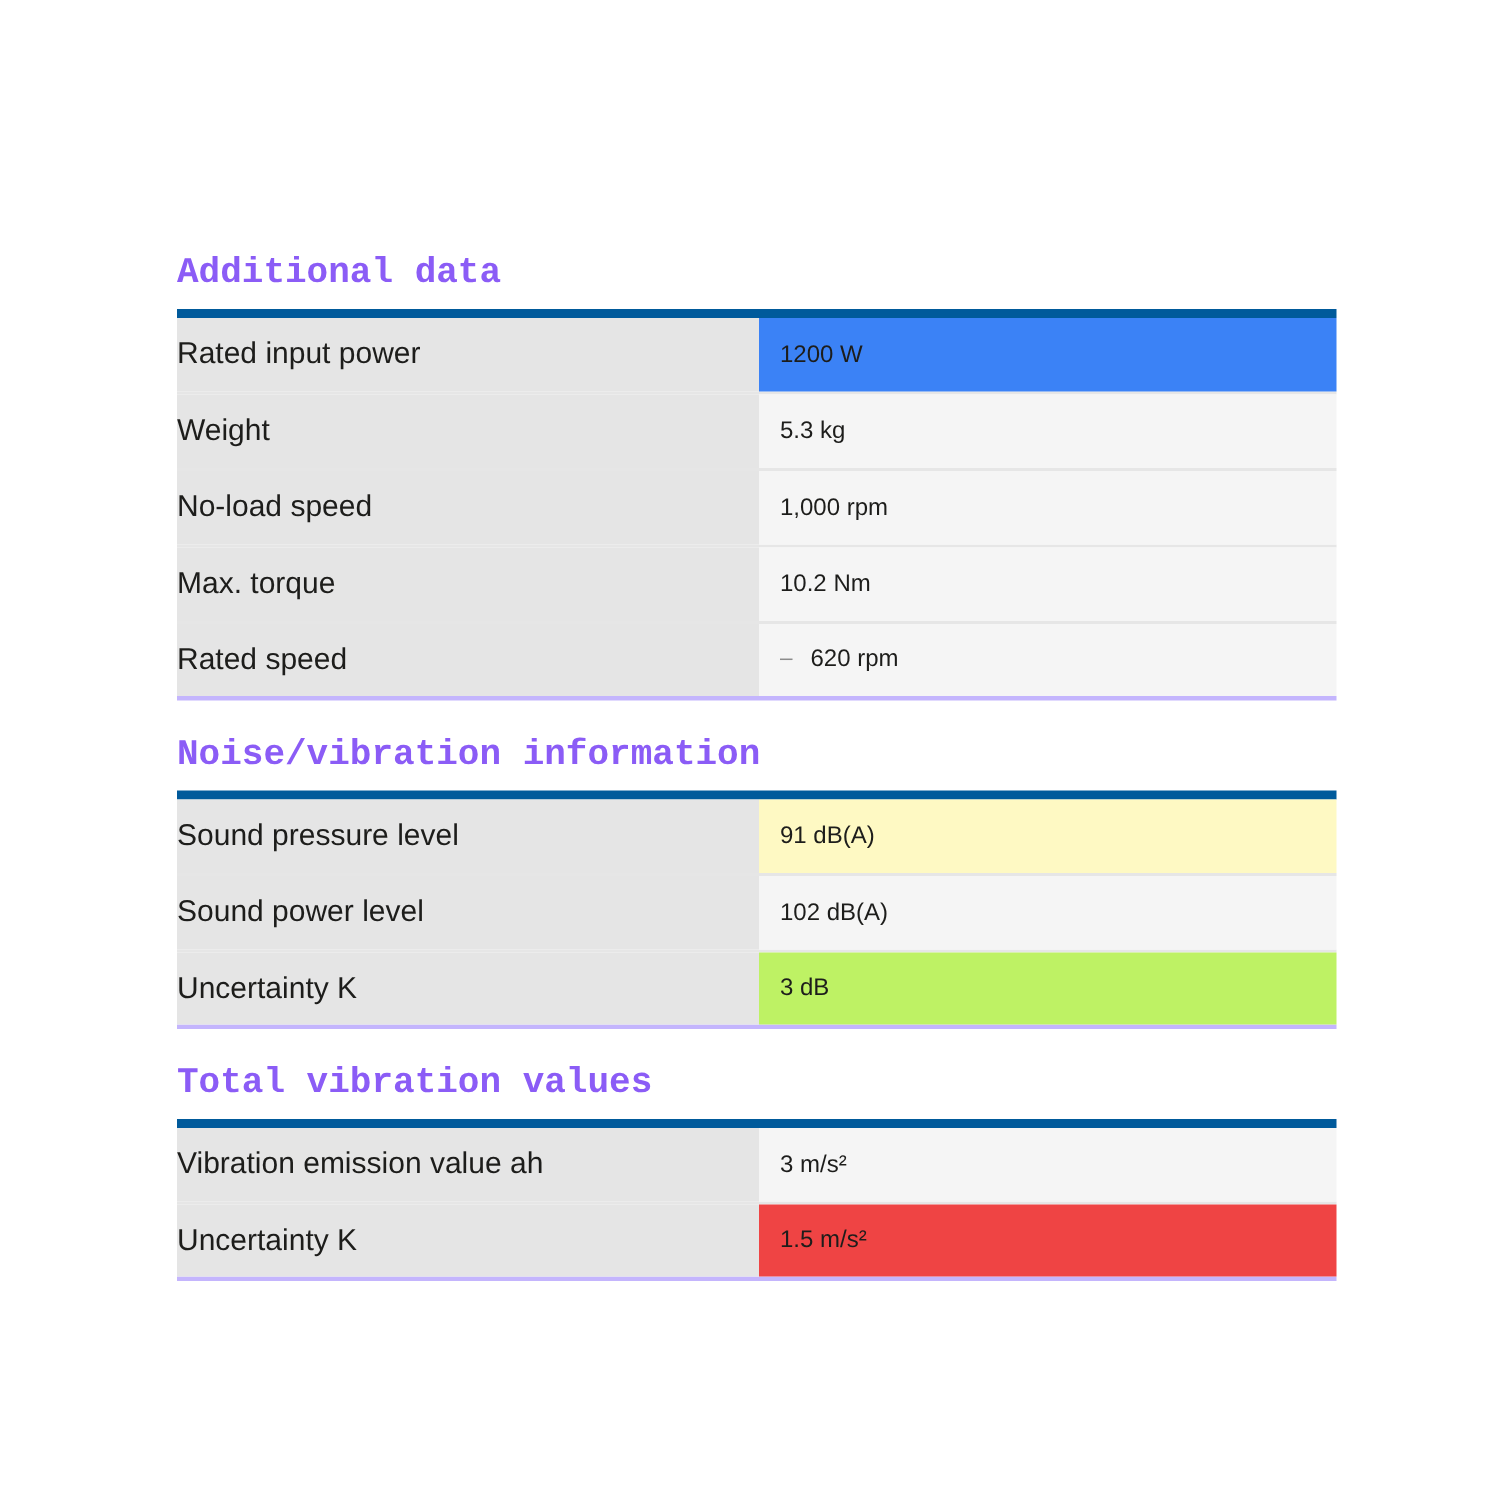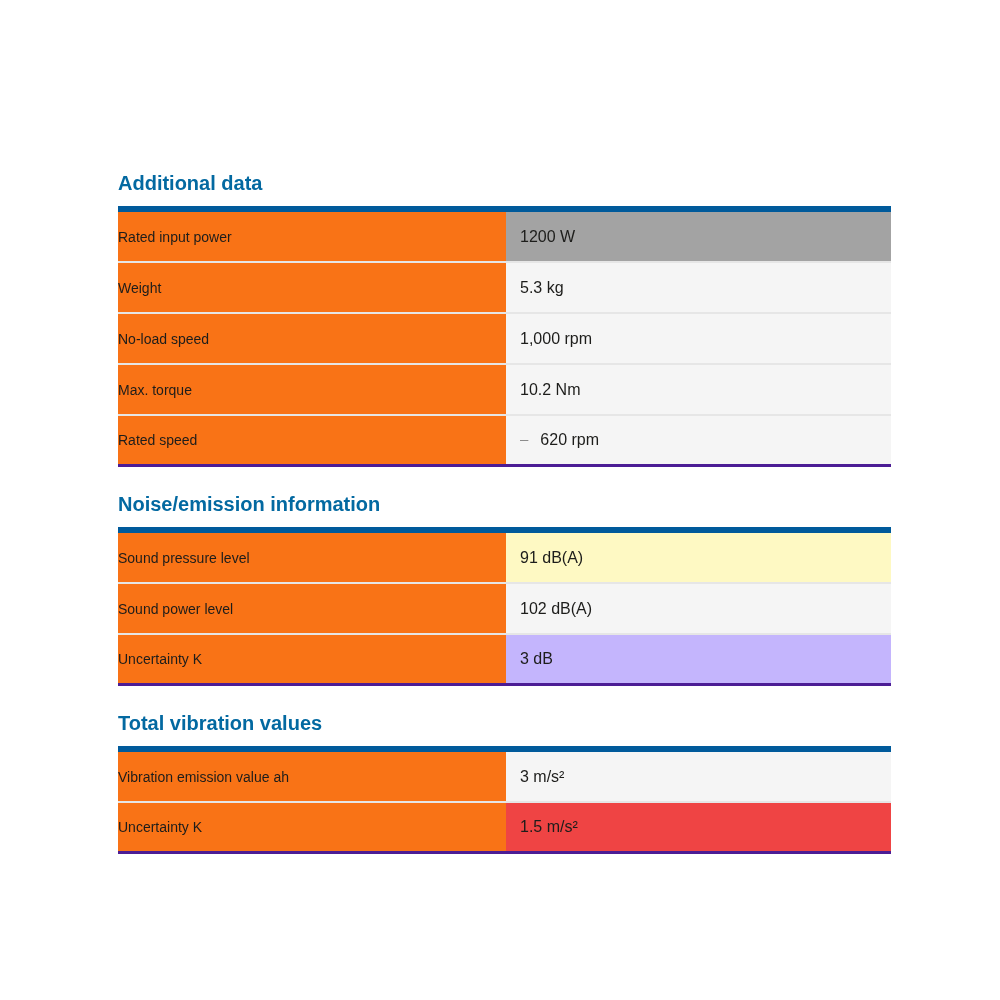--- a/index.html
+++ b/index.html
@@ -13,48 +13,48 @@
   }
   .content {
     position: absolute;
     left: 118px;
     top: 172px;
     width: 773px;
   }
   .section { margin: 0; }
   .section + .section { margin-top: 26px; }
   .section-title {
-    font-family: Liberation Sans, sans-serif;
+    font-family: Liberation Mono, monospace;
     font-weight: bold;
-    font-size: 20px;
+    font-size: 24px;
     line-height: 22px;
-    color: #0369a1;
+    color: #8b5cf6;
     margin: 0 0 12px 0;
   }
   .accent-bar {
     height: 6px;
     background: #005a9b;
   }
   .rows { }
   .spec-row {
     display: flex;
     height: 51px;
     box-sizing: border-box;
     border-bottom: 2px solid #e6e6e6;
   }
   .spec-row.last {
-    border-bottom: 3px solid #4c1d95;
+    border-bottom: 3px solid #c4b5fd;
   }
   .cell-label {
     width: 388px;
     box-sizing: border-box;
     display: flex;
     align-items: center;
-    font-size: 14px;
-    background: #f97316;
+    font-size: 20px;
+    background: #e5e5e5;
     padding-right: 10px;
   }
   .cell-value {
     flex: 1;
     display: flex;
     align-items: center;
     font-size: 16px;
     background: #f5f5f5;
     padding-left: 14px;
   }
@@ -70,21 +70,21 @@
 <body>
 
 <div class="content">
   <div id="sections-root">
       <div class="section">
         <h2 class="section-title">Additional data</h2>
         <div class="accent-bar" style="background: rgb(0, 90, 155);"></div>
         <div class="rows">
           <div class="spec-row">
             <div class="cell-label">Rated input power</div>
-            <div class="cell-value" style="background: #a3a3a3;">
+            <div class="cell-value" style="background: #3b82f6;">
               <span>1200 W</span>
             </div>
           </div>
           <div class="spec-row">
             <div class="cell-label">Weight</div>
             <div class="cell-value" style="background: rgb(245, 245, 245);">
               <span>5.3 kg</span>
             </div>
           </div>
           <div class="spec-row">
@@ -102,38 +102,38 @@
           <div class="spec-row last">
             <div class="cell-label">Rated speed</div>
             <div class="cell-value" style="background: rgb(245, 245, 245);">
               <span class="value-prefix" style="color: rgb(140, 140, 140);">–</span>
               <span>620 rpm</span>
             </div>
           </div>
         </div>
       </div>
       <div class="section">
-        <h2 class="section-title">Noise/emission information</h2>
+        <h2 class="section-title">Noise/vibration information</h2>
         <div class="accent-bar" style="background: rgb(0, 90, 155);"></div>
         <div class="rows">
           <div class="spec-row">
             <div class="cell-label">Sound pressure level</div>
             <div class="cell-value" style="background: #fef9c3;">
               <span>91 dB(A)</span>
             </div>
           </div>
           <div class="spec-row">
             <div class="cell-label">Sound power level</div>
             <div class="cell-value" style="background: rgb(245, 245, 245);">
               <span>102 dB(A)</span>
             </div>
           </div>
           <div class="spec-row last">
             <div class="cell-label">Uncertainty K</div>
-            <div class="cell-value" style="background: #c4b5fd;">
+            <div class="cell-value" style="background: #bef264;">
               <span>3 dB</span>
             </div>
           </div>
         </div>
       </div>
       <div class="section">
         <h2 class="section-title">Total vibration values</h2>
         <div class="accent-bar" style="background: rgb(0, 90, 155);"></div>
         <div class="rows">
           <div class="spec-row">

